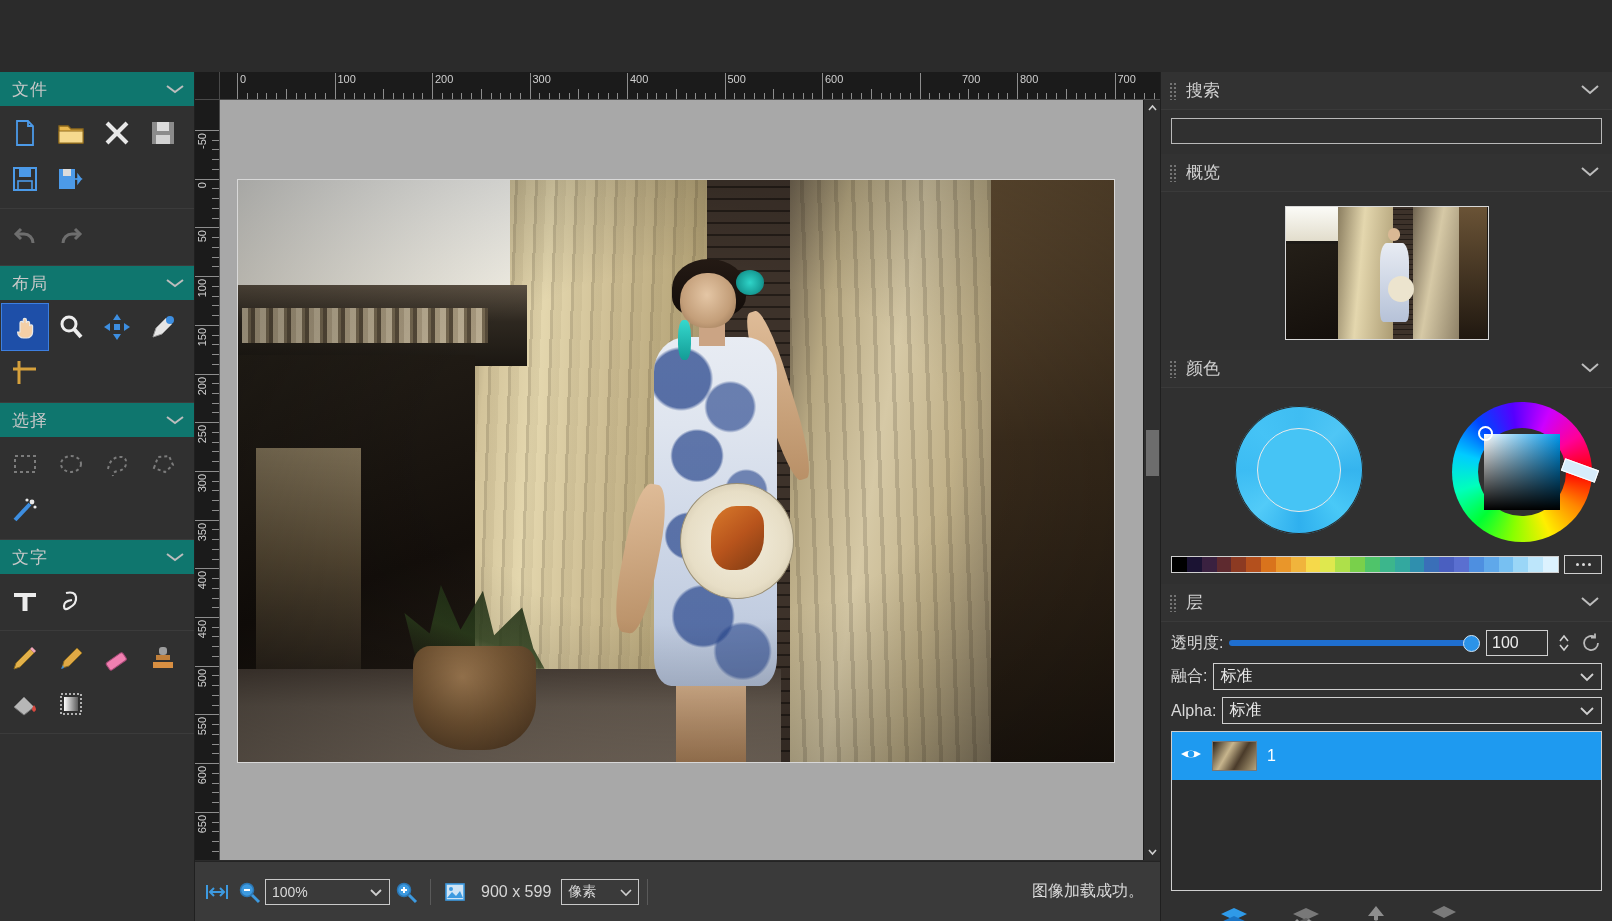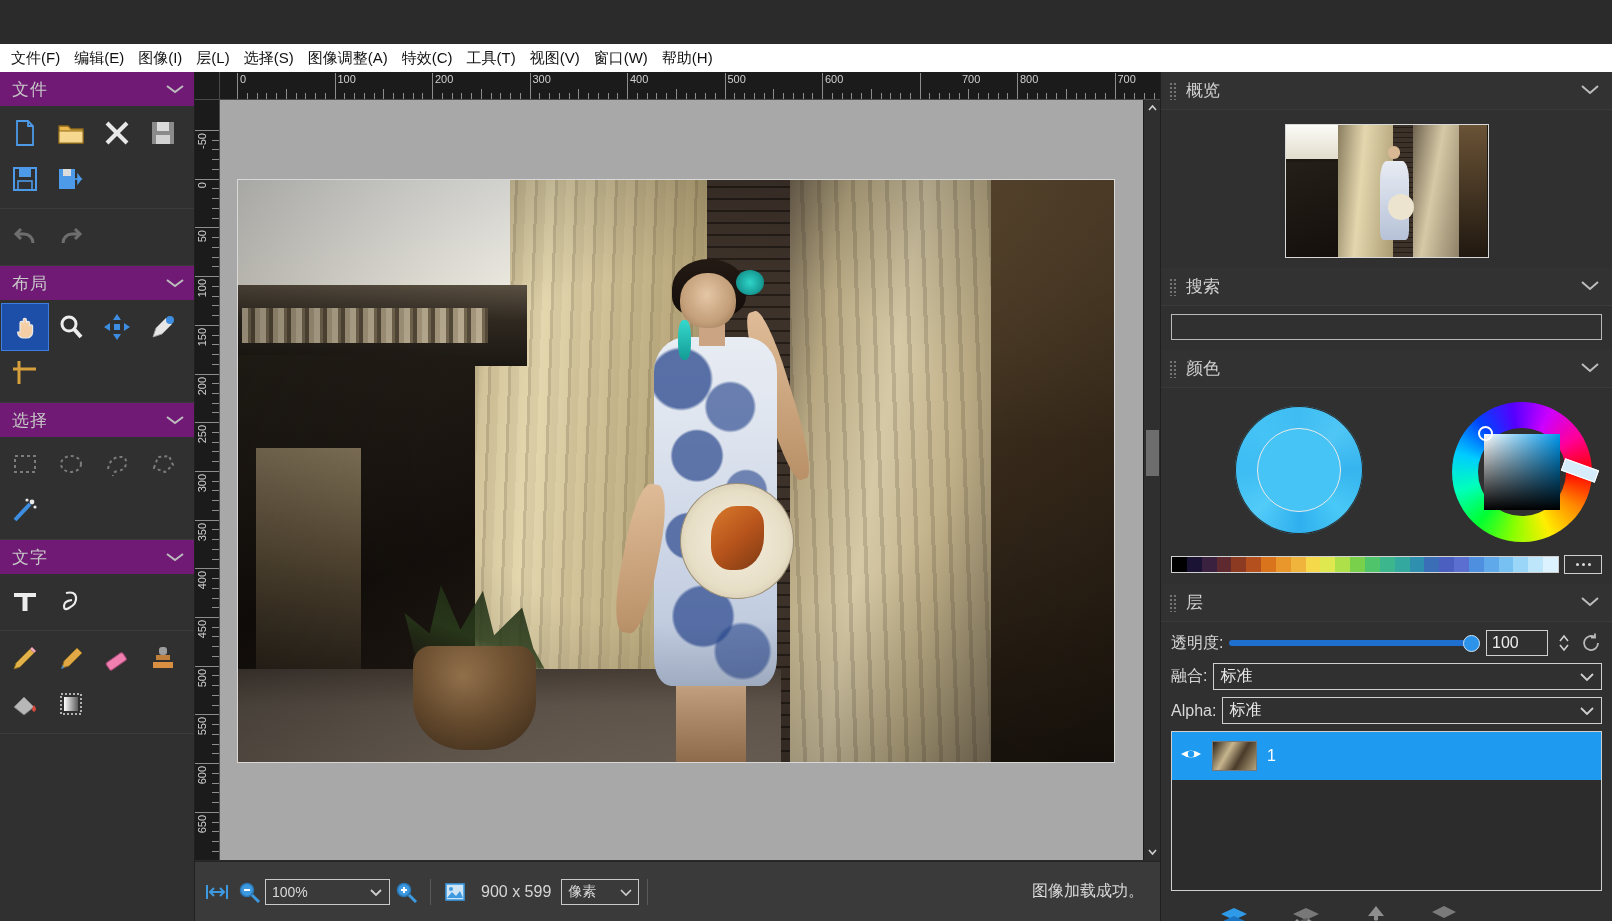--- a/index.html
+++ b/index.html
@@ -55,21 +55,21 @@
   #toolbox {
     position:absolute; left:0; top:72px; width:195px; height:849px;
     background:#303030;
     border-right:1px solid #202020;
     overflow:hidden;
   }
   .tb-section { border-bottom:1px solid #3b3b3b; }
   .tb-header {
     height:34px; display:flex; align-items:center;
     padding:0 8px 0 12px; position:relative;
-    background:#701a75;
+    background:#0f766e;
   }
   .tb-header-title {
     font-size:17px; color:#c8c8c8; letter-spacing:1px;
   }
   .tb-chev { margin-left:auto; }
   .tb-chev svg { display:block; }
   .tb-tools {
     display:flex; flex-wrap:wrap;
     padding:4px 2px 6px 2px;
   }
@@ -442,33 +442,20 @@
   }
   .lbtn { width:50px; height:40px; display:flex; align-items:center; justify-content:center; }
   .lbtn svg { display:block; }
 </style>
 </head>
 <body>
 
 <div id="app">
 
 
-  <div id="menubar">
-    <div class="menu-item">文件(F)</div>
-    <div class="menu-item">编辑(E)</div>
-    <div class="menu-item">图像(I)</div>
-    <div class="menu-item">层(L)</div>
-    <div class="menu-item">选择(S)</div>
-    <div class="menu-item">图像调整(A)</div>
-    <div class="menu-item">特效(C)</div>
-    <div class="menu-item">工具(T)</div>
-    <div class="menu-item">视图(V)</div>
-    <div class="menu-item">窗口(W)</div>
-    <div class="menu-item">帮助(H)</div>
-  </div>
 
   <div id="toolbox">
 
     <div class="tb-section">
       <div class="tb-header">
         <span class="tb-header-title">文件</span>
         <span class="tb-chev">
           <svg width="22" height="12" viewBox="0 0 22 12">
               <polyline points="3,3 11,9 19,3" fill="none" stroke="#bdbdbd" stroke-width="2"></polyline>
             </svg>
@@ -1024,54 +1011,54 @@
     </div>
     <div class="sb-sep"></div>
     <div id="statusmsg">图像加载成功。</div>
   </div>
 
   <div id="rightpanel">
 
     <div>
       <div class="rp-header">
         <span class="grip"></span>
+        <span class="rp-title">搜索</span>
+        <span class="rp-chev">
+          <svg width="24" height="13" viewBox="0 0 24 13">
+              <polyline points="4,3 12,10 20,3" fill="none" stroke="#bdbdbd" stroke-width="2"></polyline>
+            </svg>
+        </span>
+      </div>
+      <div class="rp-body">
+        <input id="search-input" type="text" placeholder="" style="">
+      </div>
+    </div>
+
+    <div>
+      <div class="rp-header">
+        <span class="grip"></span>
         <span class="rp-title">概览</span>
         <span class="rp-chev">
           <svg width="24" height="13" viewBox="0 0 24 13">
               <polyline points="4,3 12,10 20,3" fill="none" stroke="#bdbdbd" stroke-width="2"></polyline>
             </svg>
         </span>
       </div>
       <div class="rp-body">
         <div id="overview-thumb">
           <div style="position:absolute;left:0;top:0;width:31%;height:26%;background:linear-gradient(180deg,#fbfbf7,#e2ddcc)"></div>
           <div style="position:absolute;left:0;top:28%;width:27%;height:72%;background:linear-gradient(160deg,#241f18,#140f0b)"></div>
           <div style="position:absolute;left:26%;top:0;width:28%;height:100%;background:linear-gradient(95deg,#8b7e60,#e4d7ae 40%,#a89870)"></div>
           <div style="position:absolute;left:53%;top:0;width:10%;height:100%;background:repeating-linear-gradient(0deg,#3d322a 0 4px,#231c17 4px 5px)"></div>
           <div style="position:absolute;left:63%;top:0;width:23%;height:100%;background:linear-gradient(100deg,#6f6350,#d6c9a6 45%,#8e8167)"></div>
           <div style="position:absolute;left:86%;top:0;width:14%;height:100%;background:linear-gradient(180deg,#6a5336,#201810)"></div>
           <div style="position:absolute;left:47%;top:27%;width:14%;height:60%;border-radius:24% 24% 12% 12%;background:linear-gradient(180deg,#e8ecf3,#b6c2d8)"></div>
           <div style="position:absolute;left:50.5%;top:16%;width:6.4%;height:9.5%;border-radius:48%;background:#d9b894"></div>
           <div style="position:absolute;left:50.5%;top:52%;width:13%;height:20%;border-radius:50%;background:#ece4ce"></div>
         </div>
-      </div>
-    </div>
-
-    <div>
-      <div class="rp-header">
-        <span class="grip"></span>
-        <span class="rp-title">搜索</span>
-        <span class="rp-chev">
-          <svg width="24" height="13" viewBox="0 0 24 13">
-              <polyline points="4,3 12,10 20,3" fill="none" stroke="#bdbdbd" stroke-width="2"></polyline>
-            </svg>
-        </span>
-      </div>
-      <div class="rp-body">
-        <input id="search-input" type="text" placeholder="" style="">
       </div>
     </div>
 
     <div>
       <div class="rp-header">
         <span class="grip"></span>
         <span class="rp-title">颜色</span>
         <span class="rp-chev">
           <svg width="24" height="13" viewBox="0 0 24 13">
               <polyline points="4,3 12,10 20,3" fill="none" stroke="#bdbdbd" stroke-width="2"></polyline>

